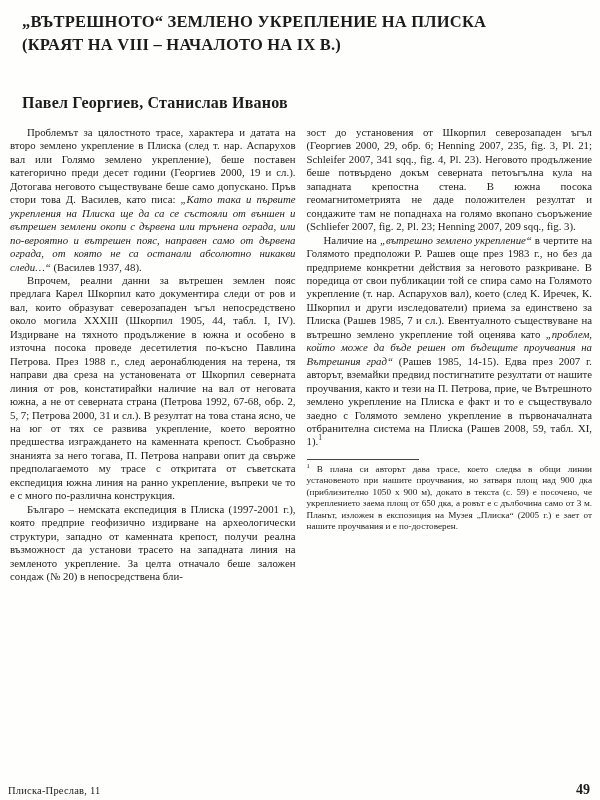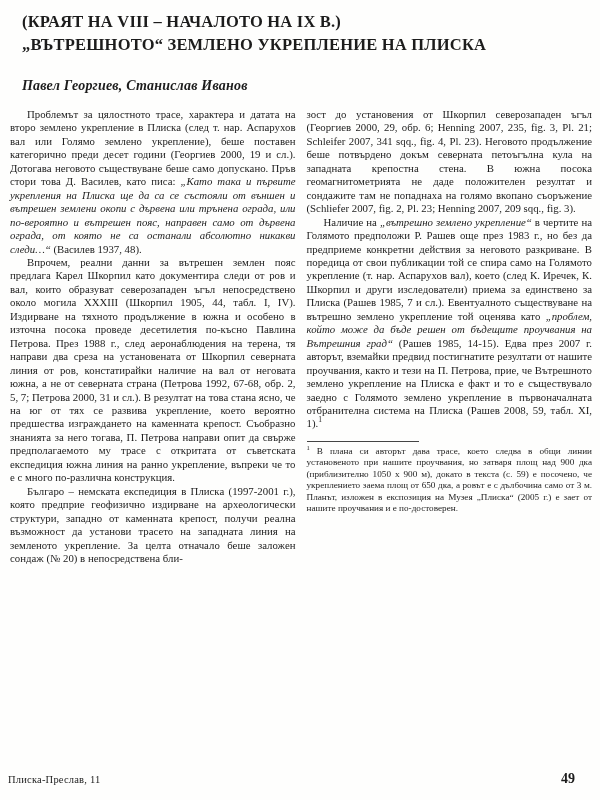--- a/index.html
+++ b/index.html
@@ -17,24 +17,23 @@
   .title-block{
     padding:10px 30px 0 22px;
   }
   .title-line{
     font-size:16.5px;
     font-weight:bold;
     line-height:23px;
     letter-spacing:.2px;
   }
   .authors{
-    margin:22px 0 0 22px;
-    font-size:14px;
+    margin:38px 0 0 22px;
+    font-size:16px;
     font-weight:bold;
-    font-style:italic;
     letter-spacing:.2px;
   }
   .columns{
     display:flex;
     gap:11px;
     padding:0 8px 0 10px;
     margin-top:14px;
     align-items:flex-start;
   }
   .col{
@@ -60,37 +59,37 @@
   .footnote{
     margin:0;
     font-size:9.2px;
     line-height:11.4px;
     text-align:justify;
   }
   .footnote sup{font-size:6.5px;line-height:0;}
   .footer{
     position:absolute;
     left:0;right:0;
-    bottom:13px;
-    padding:0 25px 0 8px;
+    bottom:2px;
+    padding:0 10px 0 8px;
     display:flex;
     justify-content:space-between;
     align-items:baseline;
   }
   .footer-left{font-size:10.5px;letter-spacing:.2px;}
   .footer-right{font-size:14px;font-weight:bold;}
 </style>
 </head>
 <body>
 
 <div class="page">
 
   <div class="title-block">
+    <div class="title-line">„ВЪТРЕШНОТО“ ЗЕМЛЕНО УКРЕПЛЕНИЕ НА ПЛИСКА</div>
     <div class="title-line">(КРАЯТ НА VIII – НАЧАЛОТО  НА IX В.)</div>
-    <div class="title-line">„ВЪТРЕШНОТО“ ЗЕМЛЕНО УКРЕПЛЕНИЕ НА ПЛИСКА</div>
   </div>
 
   <div class="authors">Павел Георгиев, Станислав Иванов</div>
 
   <div class="columns">
     <div class="col">
         <p class="para indent"><span>Проблемът за цялостното трасе, характера и датата на второ землено укрепление в Плиска (след т. нар. Аспарухов вал или Голямо землено укрепление), беше поставен категорично преди десет години (Георгиев 2000, 19 и сл.). Дотогава неговото съществуване беше само допускано. Пръв стори това Д. Василев, като писа: </span><span style="font-style: italic;">„Като така и първите укрепления на Плиска ще да са се състояли от външен и вътрешен землени окопи с дървена или трънена ограда, или по-вероятно и вътрешен пояс, направен само от дървена ограда, от която не са останали абсолютно никакви следи…“</span><span> (Василев 1937, 48).</span></p>
         <p class="para indent"><span>Впрочем, реални данни за вътрешен землен пояс предлага Карел Шкорпил като документира следи от ров и вал, които образуват северозападен ъгъл непосредствено около могила XXXIII (Шкорпил 1905, 44, табл. I, IV). Издирване на тяхното продължение в южна и особено в източна посока проведе десетилетия по-късно Павлина Петрова. През 1988 г., след аеронаблюдения на терена, тя направи два среза на установената от Шкорпил северната линия от ров, констатирайки наличие на вал от неговата южна, а не от северната страна (Петрова 1992, 67-68, обр. 2, 5, 7; Петрова 2000, 31 и сл.). В резултат на това стана ясно, че на юг от тях се развива укрепление, което вероятно предшества изграждането на каменната крепост. Съобразно знанията за него тогава, П. Петрова направи опит да свърже предполагаемото му трасе с откритата от съветската експедиция южна линия на ранно укрепление, въпреки че то е с много по-различна конструкция.</span></p>
         <p class="para indent"><span>Българо – немската експедиция в Плиска (1997-2001 г.), която предприе геофизично издирване на археологически структури, западно от каменната крепост, получи реална възможност да установи трасето на западната линия на земленото укрепление. За целта отначало беше заложен сондаж (№ 20) в непосредствена бли-</span></p>
       </div>

